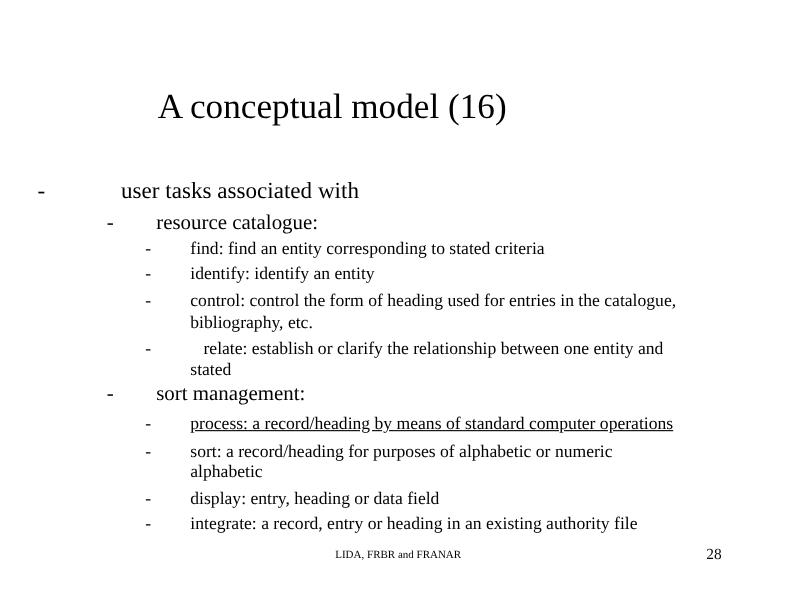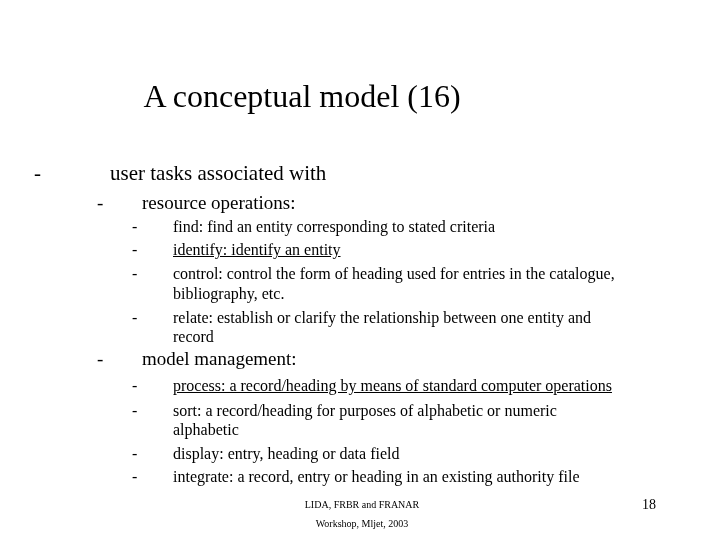--- a/index.html
+++ b/index.html
@@ -28,45 +28,45 @@
 <div>
   <div class="title">A conceptual model (16)</div>
 
   <div>
     <span class="l1 dash" style="left:34px; top:160px;">-</span>
     <span class="l1 txt" style="left:88px; top:160px;">user tasks associated with</span>
   </div>
 
   <div>
     <span class="l2 dash" style="left:97px; top:192px;">-</span>
-    <span class="l2 txt" style="left:120px; top:192px;">resource operations:</span>
+    <span class="l2 txt" style="left:120px; top:192px;">resource catalogue:</span>
 
     <div>
       <span class="l3 dash" style="left:132px; top:217px;">-</span>
       <span class="l3 txt" style="left:151px; top:217px;">find: find an entity corresponding to stated criteria</span>
     </div>
     <div>
       <span class="l3 dash" style="left:132px; top:240px;">-</span>
-      <span class="l3 txt" style="left:151px; top:240px;text-decoration:underline;">identify: identify an entity</span>
+      <span class="l3 txt" style="left:151px; top:240px;">identify: identify an entity</span>
     </div>
     <div>
       <span class="l3 dash" style="left:132px; top:264px;">-</span>
       <span class="l3 txt" style="left:151px; top:264px;text-align:center;">control: control the form of heading used for entries in the catalogue,</span>
       <span class="l3 txt" style="left:151px; top:284px;">bibliography, etc.</span>
     </div>
     <div>
       <span class="l3 dash" style="left:132px; top:308px;">-</span>
-      <span class="l3 txt" style="left:151px; top:308px;text-align:center;">relate: establish or clarify the relationship between one entity and</span>
-      <span class="l3 txt" style="left:151px; top:327px;">record</span>
+      <span class="l3 txt" style="left:163px; top:308px;text-align:center;">relate: establish or clarify the relationship between one entity and</span>
+      <span class="l3 txt" style="left:151px; top:327px;">stated</span>
     </div>
   </div>
 
   <div>
     <span class="l2 dash" style="left:97px; top:348px;">-</span>
-    <span class="l2 txt" style="left:120px; top:348px;">model management:</span>
+    <span class="l2 txt" style="left:120px; top:348px;">sort management:</span>
 
     <div>
       <span class="l3 dash" style="left:132px; top:376px;">-</span>
       <span class="l3 txt" style="left:151px; top:376px;text-decoration:underline;">process: a record/heading by means of standard computer operations</span>
     </div>
     <div>
       <span class="l3 dash" style="left:132px; top:401px;">-</span>
       <span class="l3 txt" style="left:151px; top:401px;text-align:center;">sort: a record/heading for purposes of alphabetic or numeric</span>
       <span class="l3 txt" style="left:151px; top:420px;">alphabetic</span>
     </div>
@@ -75,16 +75,15 @@
       <span class="l3 txt" style="left:151px; top:444px;">display: entry, heading or data field</span>
     </div>
     <div>
       <span class="l3 dash" style="left:132px; top:467px;">-</span>
       <span class="l3 txt" style="left:151px; top:467px;">integrate: a record, entry or heading in an existing authority file</span>
     </div>
   </div>
 
   <div class="footer">
     <div>LIDA, FRBR and FRANAR</div>
-    <div>Workshop, Mljet, 2003</div>
   </div>
-  <div class="pagenum">18</div>
+  <div class="pagenum">28</div>
 </div>
 
 </body></html>

